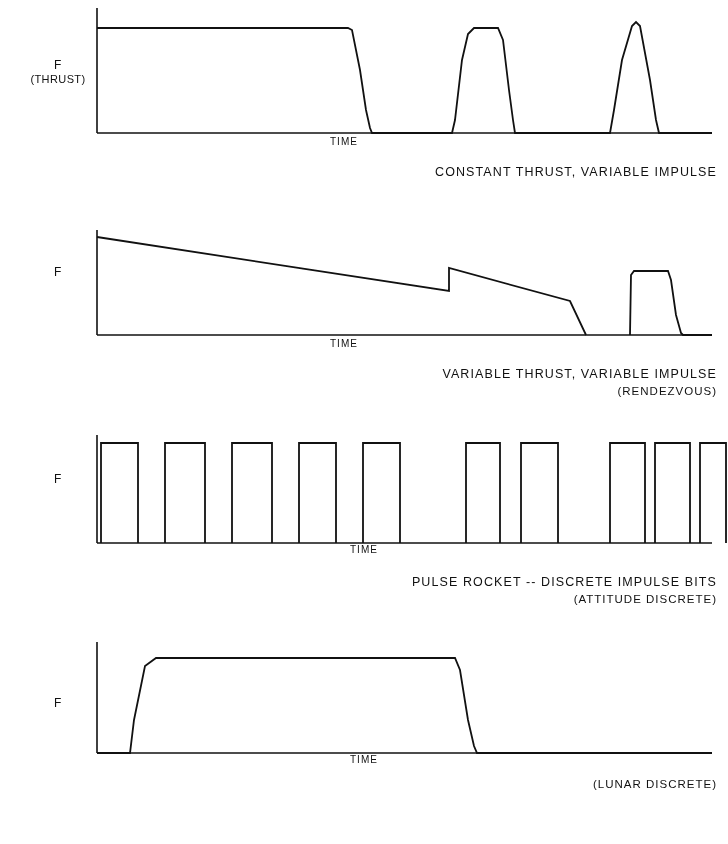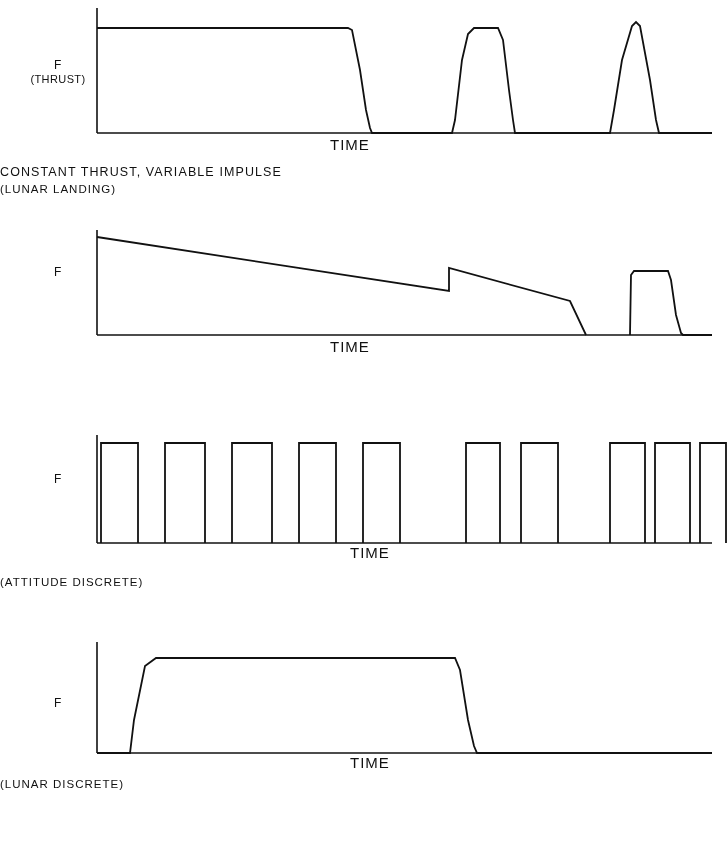--- a/index.html
+++ b/index.html
@@ -43,29 +43,29 @@
     font-size: 11px;
     letter-spacing: 0.4px;
   }
   .svgbox {
     position: absolute;
     left: 0;
     top: 0;
   }
   .xlabel {
     position: absolute;
-    font-size: 15px;
+    font-size: 10px;
     letter-spacing: 1px;
   }
   .caption {
-    text-align: left;
+    text-align: right;
     font-size: 12.5px;
     letter-spacing: 1.1px;
     line-height: 17px;
-    margin: 0;
+    margin: 11px;
     padding: 0;
   }
   .caption .sub {
     display: block;
     font-size: 11.5px;
     letter-spacing: 1px;
   }
 </style>
 </head>
 <body>
@@ -84,37 +84,40 @@
         <line x1="97" y1="133" x2="712" y2="133" stroke="#111" stroke-width="1.6"></line>
 
         <polyline fill="none" stroke="#111" stroke-width="1.8" points="97,28 97,28 110,28 348,28 352,30 360,70 366,110 370,128 372,133 452,133
                   455,120 462,60 468,34 474,28 498,28 503,40 509,90 513,120 515,133
                   610,133 614,110 622,60 632,26 636,22 640,26 650,80 656,120 659,133 712,133"></polyline>
       </svg>
       <div class="xlabel" style="left:330px; top:136px;">TIME</div>
     </div>
     <div class="caption" style="margin-top:14px;">
       <span>CONSTANT THRUST, VARIABLE IMPULSE</span>
-      <span class="sub">(LUNAR LANDING)</span>
     </div>
   </div>
 
   <div class="panel" style="height:205px;">
     <div class="plot-wrap" style="height:148px;">
       <div class="ylabel" style="top:60px;">
         <span>F</span>
       </div>
       <svg class="svgbox" width="728" height="148" viewBox="0 0 728 148">
         <line x1="97" y1="25" x2="97" y2="130" stroke="#111" stroke-width="1.6"></line>
         <line x1="97" y1="130" x2="712" y2="130" stroke="#111" stroke-width="1.6"></line>
 
         <polyline fill="none" stroke="#111" stroke-width="1.8" points="97,32 449,86 449,63 570,96 586,130"></polyline>
         <polyline fill="none" stroke="#111" stroke-width="1.8" points="630,130 631,70 634,66 668,66 671,75 676,110 681,128 683,130 712,130"></polyline>
       </svg>
       <div class="xlabel" style="left:330px; top:133px;">TIME</div>
+    </div>
+    <div class="caption" style="margin-top:13px;">
+      <span>VARIABLE THRUST, VARIABLE IMPULSE</span>
+      <span class="sub">(RENDEZVOUS)</span>
     </div>
   </div>
 
   <div class="panel" style="height:210px;">
     <div class="plot-wrap" style="height:152px;">
       <div class="ylabel" style="top:62px;">
         <span>F</span>
       </div>
       <svg class="svgbox" width="728" height="152" viewBox="0 0 728 152">
         <line x1="97" y1="25" x2="97" y2="133" stroke="#111" stroke-width="1.6"></line>
@@ -128,20 +131,21 @@
           <polyline points="466,133 466,33 500,33 500,133"></polyline>
           <polyline points="521,133 521,33 558,33 558,133"></polyline>
           <polyline points="610,133 610,33 645,33 645,133"></polyline>
           <polyline points="655,133 655,33 690,33 690,133"></polyline>
           <polyline points="700,133 700,33 726,33 726,133"></polyline>
         </g>
       </svg>
       <div class="xlabel" style="left:350px; top:134px;">TIME</div>
     </div>
     <div class="caption" style="margin-top:12px;">
+      <span>PULSE ROCKET -- DISCRETE IMPULSE BITS</span>
       <span class="sub">(ATTITUDE DISCRETE)</span>
     </div>
   </div>
 
   <div class="panel" style="height:190px;">
     <div class="plot-wrap" style="height:150px;">
       <div class="ylabel" style="top:76px;">
         <span>F</span>
       </div>
       <svg class="svgbox" width="728" height="150" viewBox="0 0 728 150">

